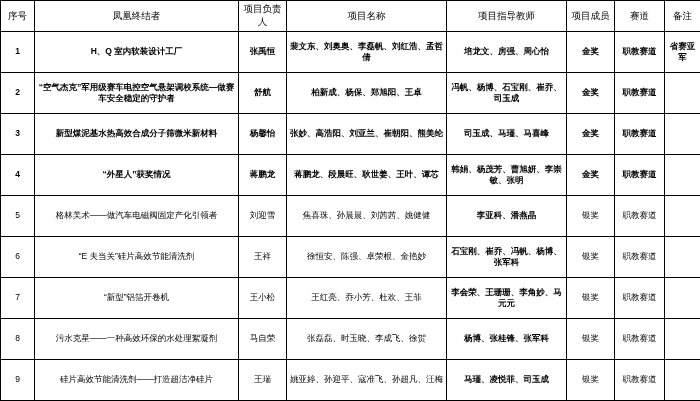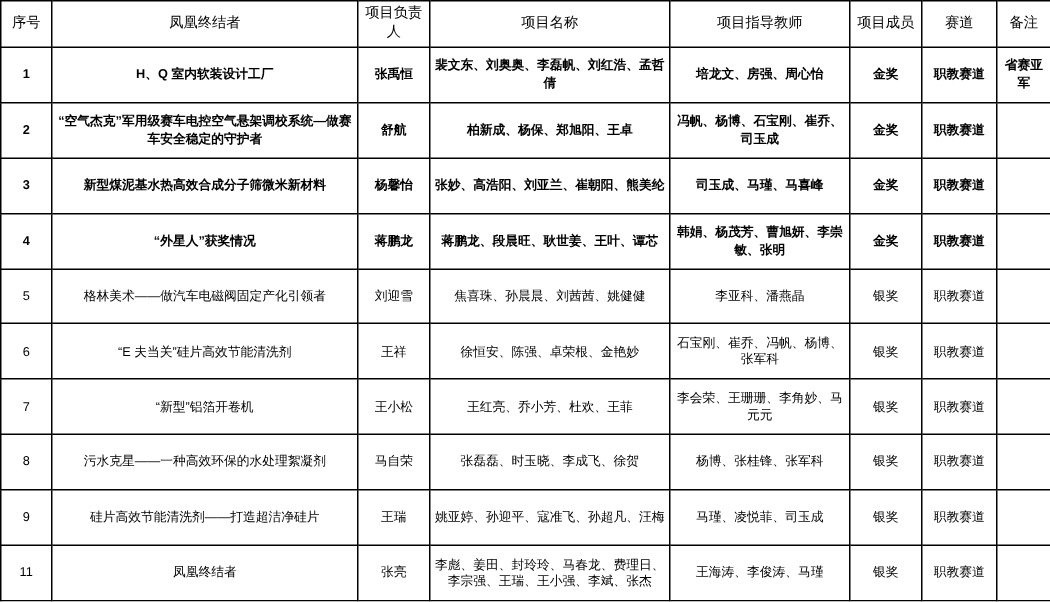--- a/index.html
+++ b/index.html
@@ -60,20 +60,21 @@
   }
   .name-cell {
     font-size: 9px;
   }
   .members-cell {
     font-size: 8.5px;
     margin-top: 42px;
   }
   .teachers-cell {
     font-size: 8.5px;
+    font-weight: bold;
   }
   .award-cell, .track-cell, .remark-cell {
     font-size: 8.5px;
   }
   tbody tr { height: 32px; }
 </style>
 </head>
 <body>
 
 <div id="sheet">
@@ -184,25 +185,15 @@
       <tr>
         <td class="seq">9</td>
         <td class="name-cell">硅片高效节能清洗剂——打造超洁净硅片</td>
         <td>王瑞</td>
         <td class="members-cell">姚亚婷、孙迎平、寇准飞、孙超凡、汪梅</td>
         <td class="teachers-cell">马瑾、凌悦菲、司玉成</td>
         <td class="award-cell">银奖</td>
         <td class="track-cell">职教赛道</td>
         <td class="remark-cell"></td>
       </tr>
-      <tr>
-        <td class="seq">11</td>
-        <td class="name-cell">凤凰终结者</td>
-        <td>张亮</td>
-        <td class="members-cell">李彪、姜田、封玲玲、马春龙、费理日、李宗强、王瑞、王小强、李斌、张杰</td>
-        <td class="teachers-cell">王海涛、李俊涛、马瑾</td>
-        <td class="award-cell">银奖</td>
-        <td class="track-cell">职教赛道</td>
-        <td class="remark-cell"></td>
-      </tr>
     </tbody>
   </table>
 </div>
 
 </body></html>

